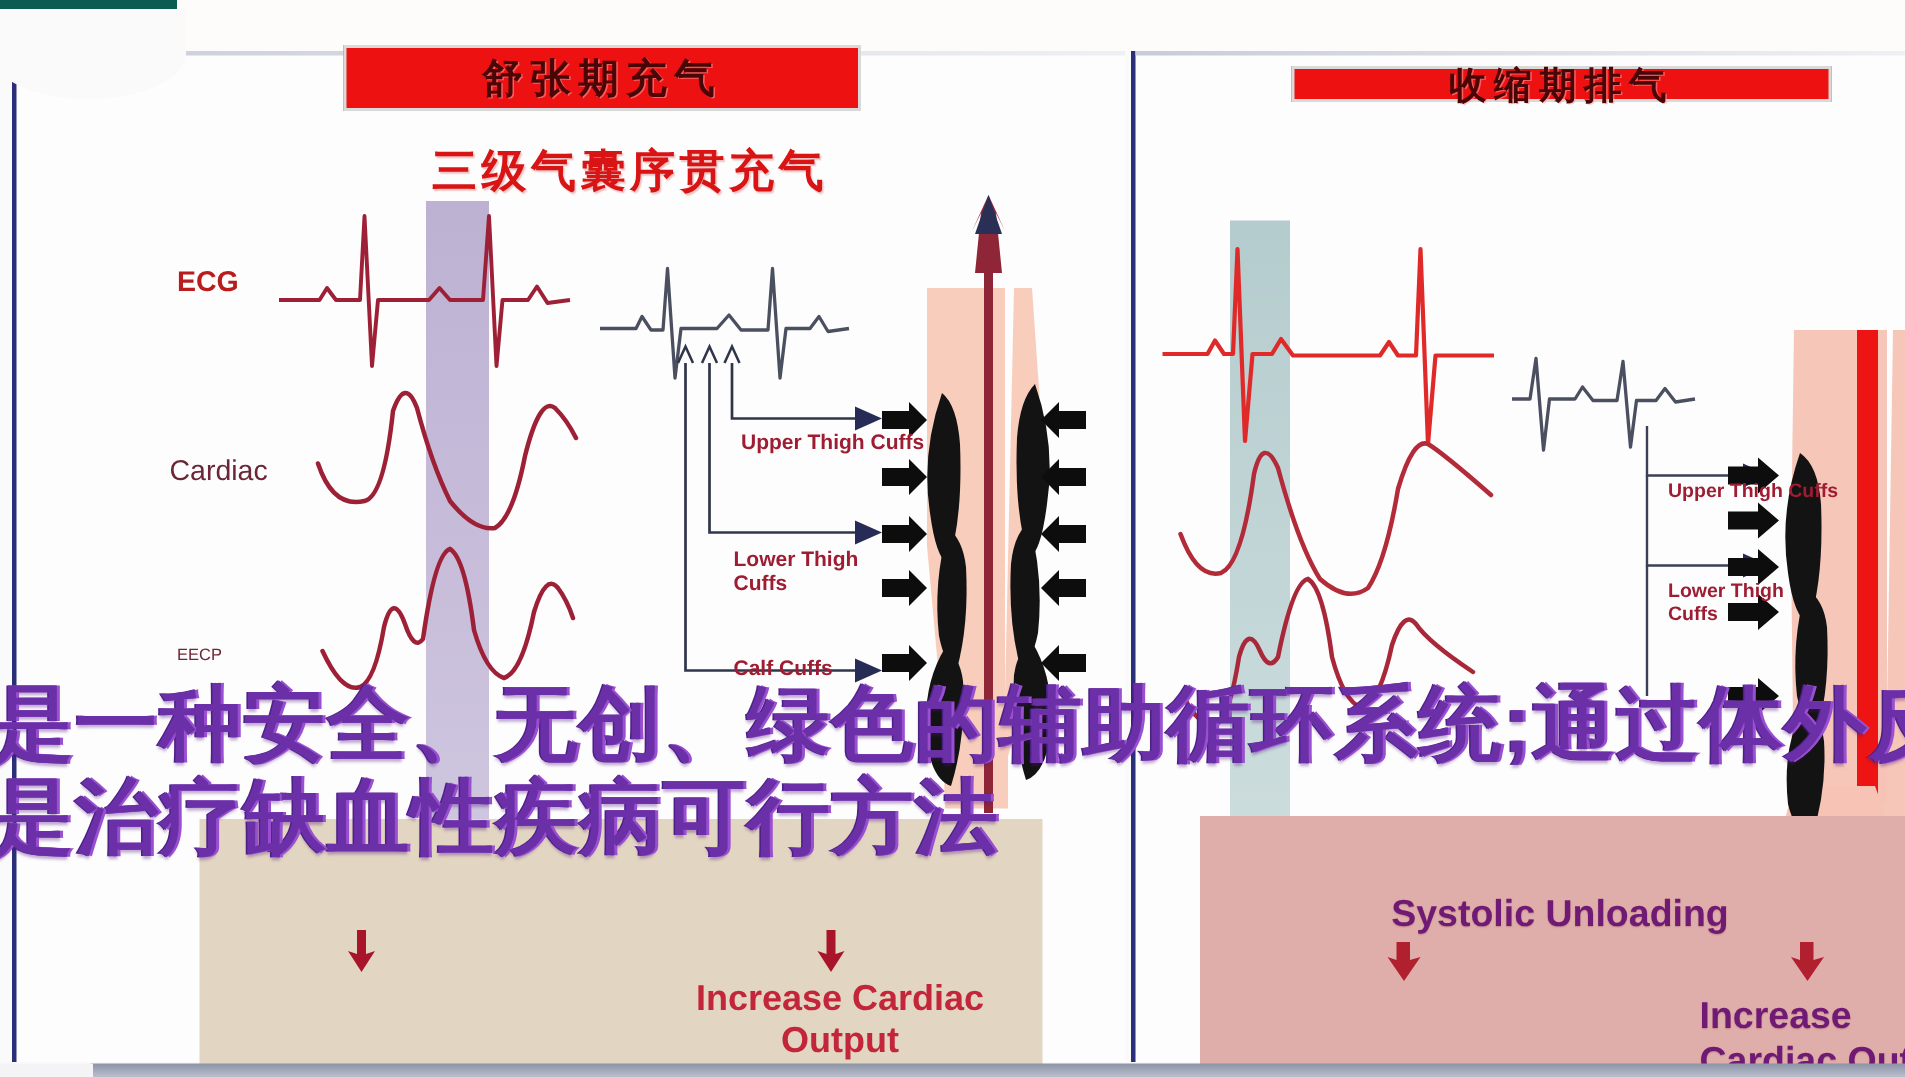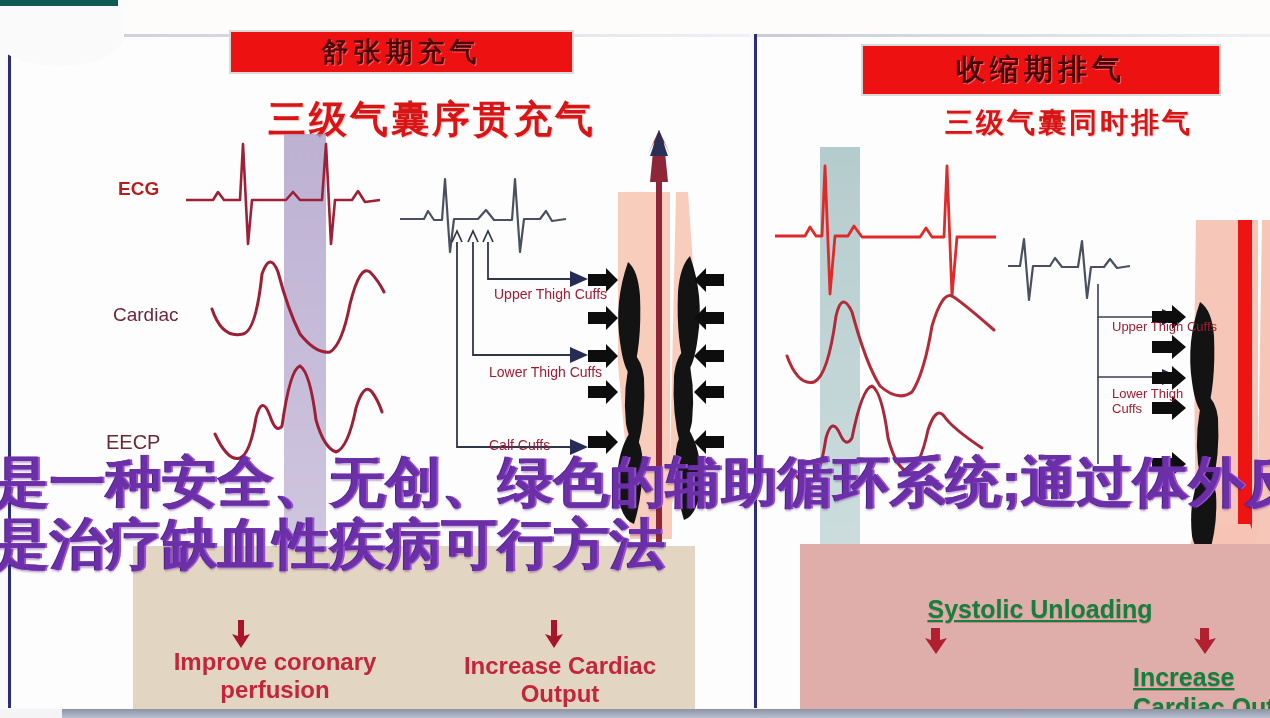--- a/index.html
+++ b/index.html
@@ -33,60 +33,60 @@
 
   
   .banner {
     position:absolute; background:#ee1111;
     border:2px solid #d9d9d9;
     display:flex; align-items:center; justify-content:center;
     color:#4a0606; font-weight:bold; letter-spacing:5px;
     text-shadow:1px 1px 0 rgba(255,160,160,.55);
   }
   .banner-left  { left:229px; top:-4px; width:345px; height:44px; font-size:27px; }
-  .banner-right { left:861px; top:10px; width:360px; height:52px; font-size:29px; }
+  .banner-right { left:861px; top:10px; width:360px; height:24px; font-size:25px; }
 
   .subtitle {
     position:absolute; color:#d81414; font-weight:bold;
     letter-spacing:3px; text-shadow:1px 1px 1px rgba(200,60,60,.3);
   }
-  .sub-left  { left:268px; top:60px; font-size:38px; }
+  .sub-left  { left:288px; top:60px; font-size:30px; }
   .sub-right { left:945px; top:70px; font-size:28px; }
 
   
   .wlabel { position:absolute; color:#b91c1c; font-size:19px; font-weight:600; }
   .wlabel.thin { font-weight:500; color:#6d2636; }
 
   
   .band { position:absolute; }
   .band-left  { left:284px; top:100px; width:42px; height:425px;
                 background:linear-gradient(to bottom, rgba(168,152,196,.75), rgba(178,164,205,.62)); }
   .band-right { left:820px; top:113px; width:40px; height:405px;
                 background:linear-gradient(to bottom, rgba(160,190,192,.78), rgba(172,199,200,.6)); }
 
   
   svg.layer { position:absolute; left:0; top:0; width:1270px; height:718px; overflow:visible; }
 
   
-  .cuff-label { position:absolute; color:#9e1d33; font-weight:normal; font-size:14px; line-height:16px; }
+  .cuff-label { position:absolute; color:#9e1d33; font-weight:bold; font-size:14px; line-height:16px; }
   .cuff-label.rt { font-size:13px; line-height:15px; }
 
   
   .outcome-box { position:absolute; }
   .box-left {
     left:133px; top:512px; width:562px; height:188px;
     background:#e2d6c2; 
   }
   .box-right {
     left:800px; top:510px; width:470px; height:200px;
     background:#dfaeab;
   }
   .obox-text { position:absolute; text-align:center; font-weight:bold; }
   .ol { color:#c3263a; }
-  .or { color:#15803d; text-shadow:0 1px 1px rgba(150,90,90,.45);text-decoration:underline; }
+  .or { color:#701a75; text-shadow:0 1px 1px rgba(150,90,90,.45); }
 
   
   .overlay-sub {
     position:absolute; left:-6px; width:1290px;
     font-size:55px; font-weight:bold; letter-spacing:1px;
     color:#6b2fa8;
     text-shadow: 2px 0 0 #9a4fd0, -1px 0 0 #4b1f86,
                  0 2px 2px rgba(80,20,130,.35);
     white-space:nowrap;
   }
@@ -113,28 +113,27 @@
   <div class="panel panel-right">
     <div class="panel-top-edge"></div>
   </div>
 
   <div class="logo-corner"></div>
 
   <div class="banner banner-left">舒张期充气</div>
   <div class="banner banner-right">收缩期排气</div>
 
   <div class="subtitle sub-left">三级气囊序贯充气</div>
-  <div class="subtitle sub-right">三级气囊同时排气</div>
 
   <div class="band band-left"></div>
   <div class="band band-right"></div>
 
   <div class="wlabel" style="left:118px; top:144px;">ECG</div>
   <div class="wlabel thin" style="left:113px; top:270px;">Cardiac</div>
-  <div class="wlabel thin" style="left:106px; top:397px; font-size:20px;">EECP</div>
+  <div class="wlabel thin" style="left:118px; top:397px; font-size:11px;">EECP</div>
 
   <svg class="layer">
     <g fill="none" stroke="#9e2036" stroke-width="2.6" stroke-linejoin="round">
       <path d="M186,166 L213,166 L218,158 L224,166 L240,166 L243,110 L248,210 L252,166 L286,166
                L293,158 L300,166 L322,166 L326,110 L331,210 L335,166 L352,166 L358,157 L365,168 L380,166"></path>
     </g>
     <g fill="none" stroke="#9e2036" stroke-width="3" stroke-linecap="round">
       <path d="M212,275 Q222,305 243,300 Q256,297 262,240 Q270,217 278,238
                Q288,276 300,300 Q316,320 330,318 Q342,311 350,270 Q360,230 370,238 Q378,246 384,258"></path>
     </g>
@@ -262,21 +261,20 @@
   <div class="cuff-label rt" style="left:1112px; top:285px;">
     <span>Upper Thigh Cuffs</span>
   </div>
   <div class="cuff-label rt" style="left:1112px; top:352px; width:98px;">
     <span>Lower Thigh Cuffs</span>
   </div>
 
   <div class="outcome-box box-left"></div>
   <div class="outcome-box box-right"></div>
 
-  <div class="obox-text ol" style="left:145px; top:614px; width:260px; font-size:24px; line-height:28px;">Improve coronary perfusion</div>
   <div class="obox-text ol" style="left:450px; top:618px; width:220px; font-size:24px; line-height:28px;">Increase Cardiac Output</div>
 
   <svg class="layer">
     <g fill="#a8142a">
       <path d="M238,586 L244,586 L244,602 L250,600 L241,614 L232,600 L238,602 Z"></path>
       <path d="M551,586 L557,586 L557,602 L563,600 L554,614 L545,600 L551,602 Z"></path>
     </g>
     <g fill="#b0202f">
       <path d="M931,594 L940,594 L940,606 L947,604 L936,620 L925,604 L931,606 Z"></path>
       <path d="M1200,594 L1209,594 L1209,606 L1216,604 L1205,620 L1194,604 L1200,606 Z"></path>

